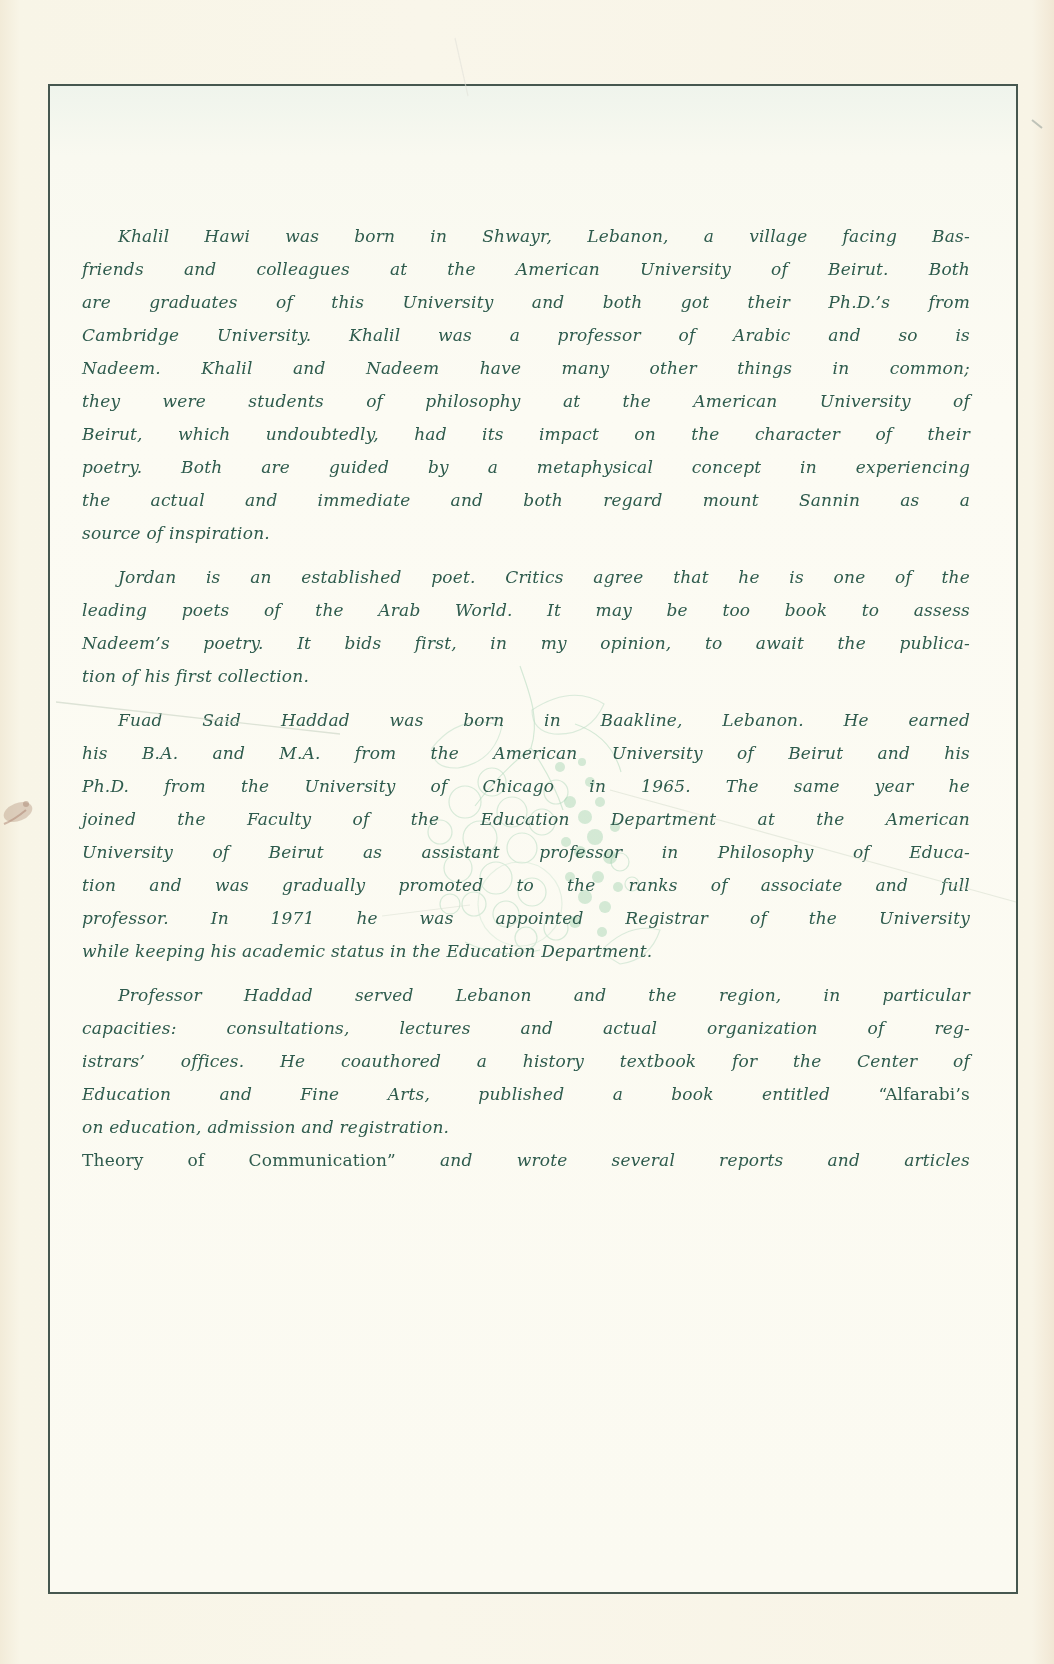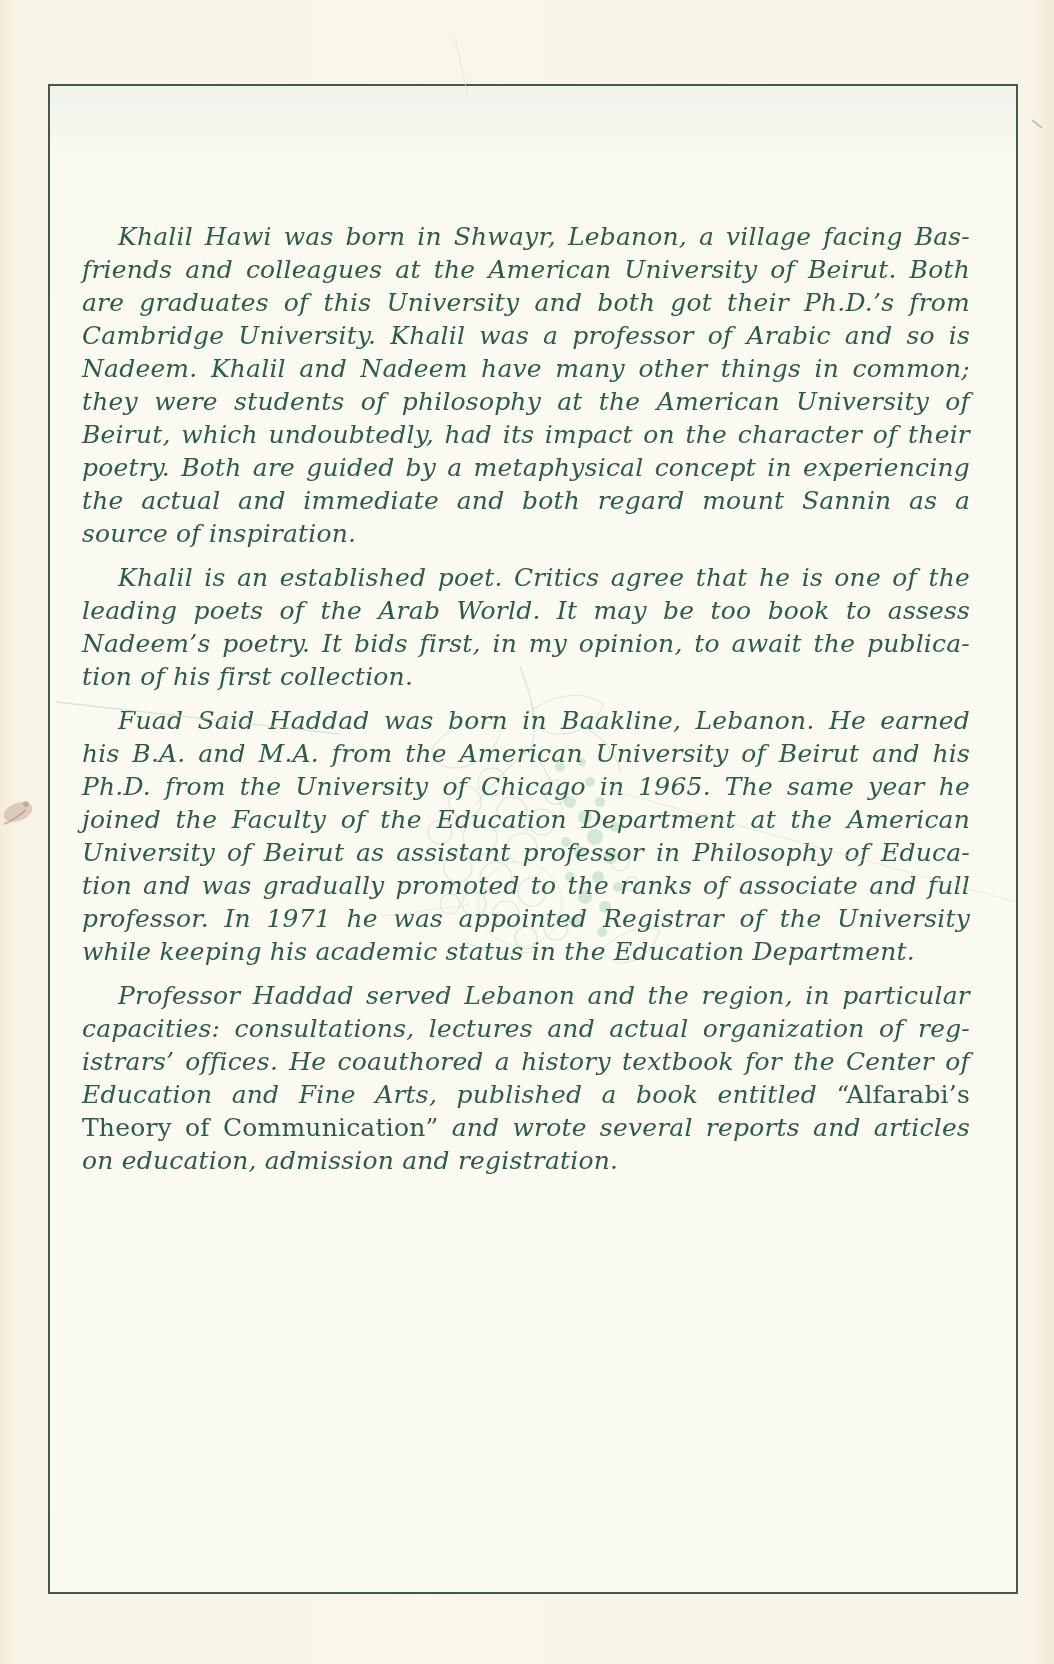--- a/index.html
+++ b/index.html
@@ -39,21 +39,21 @@
     left: 320px; top: 566px;
     width: 340px; height: 315px;
   }
 
   .text-block {
     position: absolute;
     left: 32px; top: 134px;
     width: 888px;
     color: #2e5b4d;
     font-style: italic;
-    font-size: 25px;
+    font-size: 17px;
     line-height: 33px;
     letter-spacing: 0.2px;
   }
 
   .para + .para { margin-top: 11px; }
   .para.after-art { }
 
   .line {
     text-align: justify;
     text-align-last: justify;
@@ -138,42 +138,42 @@
           <div class="line">are graduates of this University and both got their Ph.D.’s from</div>
           <div class="line">Cambridge University. Khalil was a professor of Arabic and so is</div>
           <div class="line">Nadeem. Khalil and Nadeem have many other things in common;</div>
           <div class="line">they were students of philosophy at the American University of</div>
           <div class="line">Beirut, which undoubtedly, had its impact on the character of their</div>
           <div class="line">poetry. Both are guided by a metaphysical concept in experiencing</div>
           <div class="line">the actual and immediate and both regard mount Sannin as a</div>
           <div class="line last">source of inspiration.</div>
         </div>
         <div class="para">
-          <div class="line first">Khalil is an established poet. Critics agree that he is one of the</div>
+          <div class="line first">Jordan is an established poet. Critics agree that he is one of the</div>
           <div class="line">leading poets of the Arab World. It may be too book to assess</div>
           <div class="line">Nadeem’s poetry. It bids first, in my opinion, to await the publica-</div>
           <div class="line last">tion of his first collection.</div>
         </div>
         <div class="para after-art">
           <div class="line first">Fuad Said Haddad was born in Baakline, Lebanon. He earned</div>
           <div class="line">his B.A. and M.A. from the American University of Beirut and his</div>
           <div class="line">Ph.D. from the University of Chicago in 1965. The same year he</div>
           <div class="line">joined the Faculty of the Education Department at the American</div>
           <div class="line">University of Beirut as assistant professor in Philosophy of Educa-</div>
           <div class="line">tion and was gradually promoted to the ranks of associate and full</div>
           <div class="line">professor. In 1971 he was appointed Registrar of the University</div>
           <div class="line last">while keeping his academic status in the Education Department.</div>
         </div>
         <div class="para">
           <div class="line first">Professor Haddad served Lebanon and the region, in particular</div>
           <div class="line">capacities: consultations, lectures and actual organization of reg-</div>
           <div class="line">istrars’ offices. He coauthored a history textbook for the Center of</div>
           <div class="line"><span>Education and Fine Arts, published a book entitled </span><span class="roman">“Alfarabi’s</span></div>
+          <div class="line last">on education, admission and registration.</div>
           <div class="line"><span class="roman">Theory of Communication” </span><span>and wrote several reports and articles</span></div>
-          <div class="line last">on education, admission and registration.</div>
         </div>
       </div>
   </div>
 
   <svg class="artifacts" aria-hidden="true">
 
     <line x1="56" y1="702" x2="340" y2="734" stroke="#ccd6c7" stroke-width="1.3" opacity="0.65"></line>
     <line x1="610" y1="790" x2="1016" y2="902" stroke="#d7decf" stroke-width="1.2" opacity="0.55"></line>
     <line x1="382" y1="916" x2="470" y2="905" stroke="#d9dfd2" stroke-width="1.1" opacity="0.5"></line>
     <line x1="455" y1="38" x2="468" y2="96" stroke="#e2e2da" stroke-width="1.2" opacity="0.6"></line>

